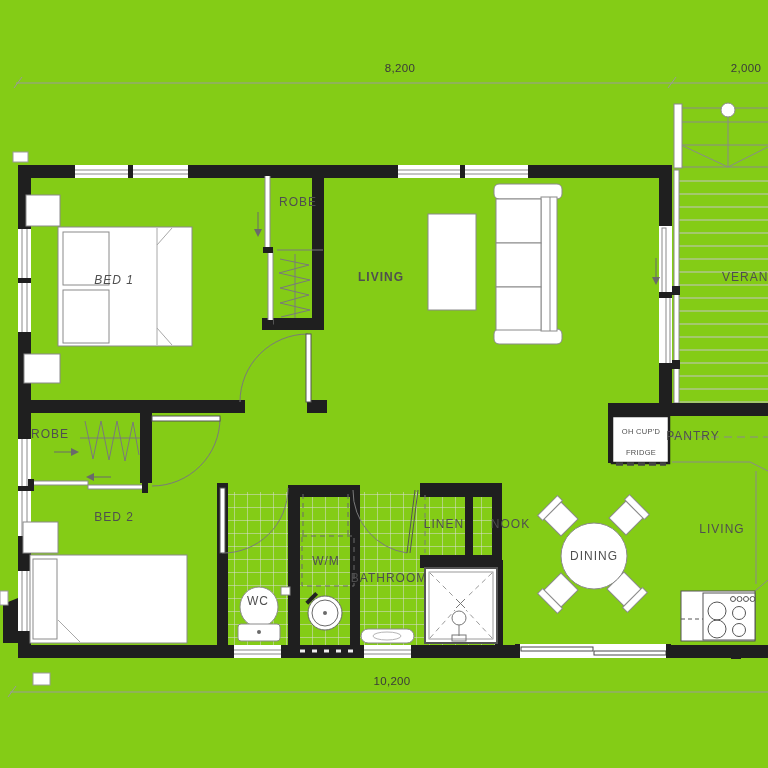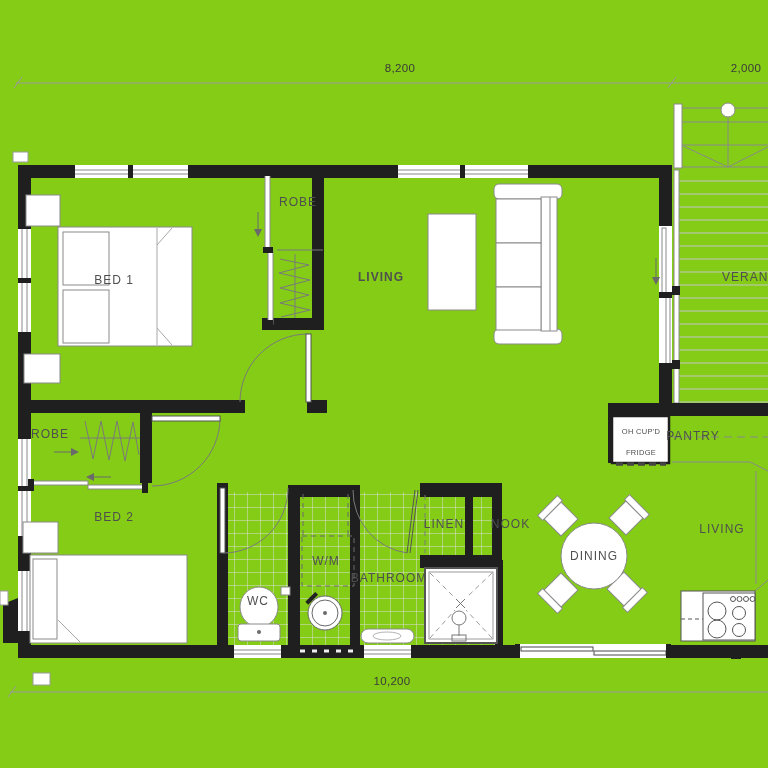--- a/index.html
+++ b/index.html
@@ -341,21 +341,21 @@
     <rect x="33" y="673" width="17" height="12" fill="#ffffff" stroke="#9a9a9a"></rect>
     <polygon points="3,604 18,598 18,643 3,643" fill="#1f1f1f"></polygon>
     <rect x="0" y="591" width="8" height="14" fill="#ffffff" stroke="#9a9a9a"></rect>
   </g>
 </svg>
 
 <div class="lbl dim" style="left:400px;top:68px;">8,200</div>
 <div class="lbl dim" style="left:746px;top:68px;text-align:right;">2,000</div>
 <div class="lbl dim" style="left:392px;top:681px;">10,200</div>
 
-<div class="lbl" style="left:114px;top:280px;">BED 1</div>
+<div class="lbl" style="left:114px;top:280px;font-style:italic;">BED 1</div>
 <div class="lbl" style="left:298px;top:202px;">ROBE</div>
 <div class="lbl" style="left:381px;top:277px;font-weight:bold;">LIVING</div>
 <div class="lbl anchor-left" style="left:722px;top:277px;">VERANDAH</div>
 <div class="lbl" style="left:50px;top:434px;">ROBE</div>
 <div class="lbl" style="left:114px;top:517px;">BED 2</div>
 <div class="lbl" style="left:258px;top:601px;">WC</div>
 <div class="lbl" style="left:326px;top:561px;">W/M</div>
 <div class="lbl" style="left:389px;top:578px;">BATHROOM</div>
 <div class="lbl" style="left:444px;top:524px;">LINEN</div>
 <div class="lbl" style="left:488px;top:524px;padding-left:45px;">NOOK</div>

